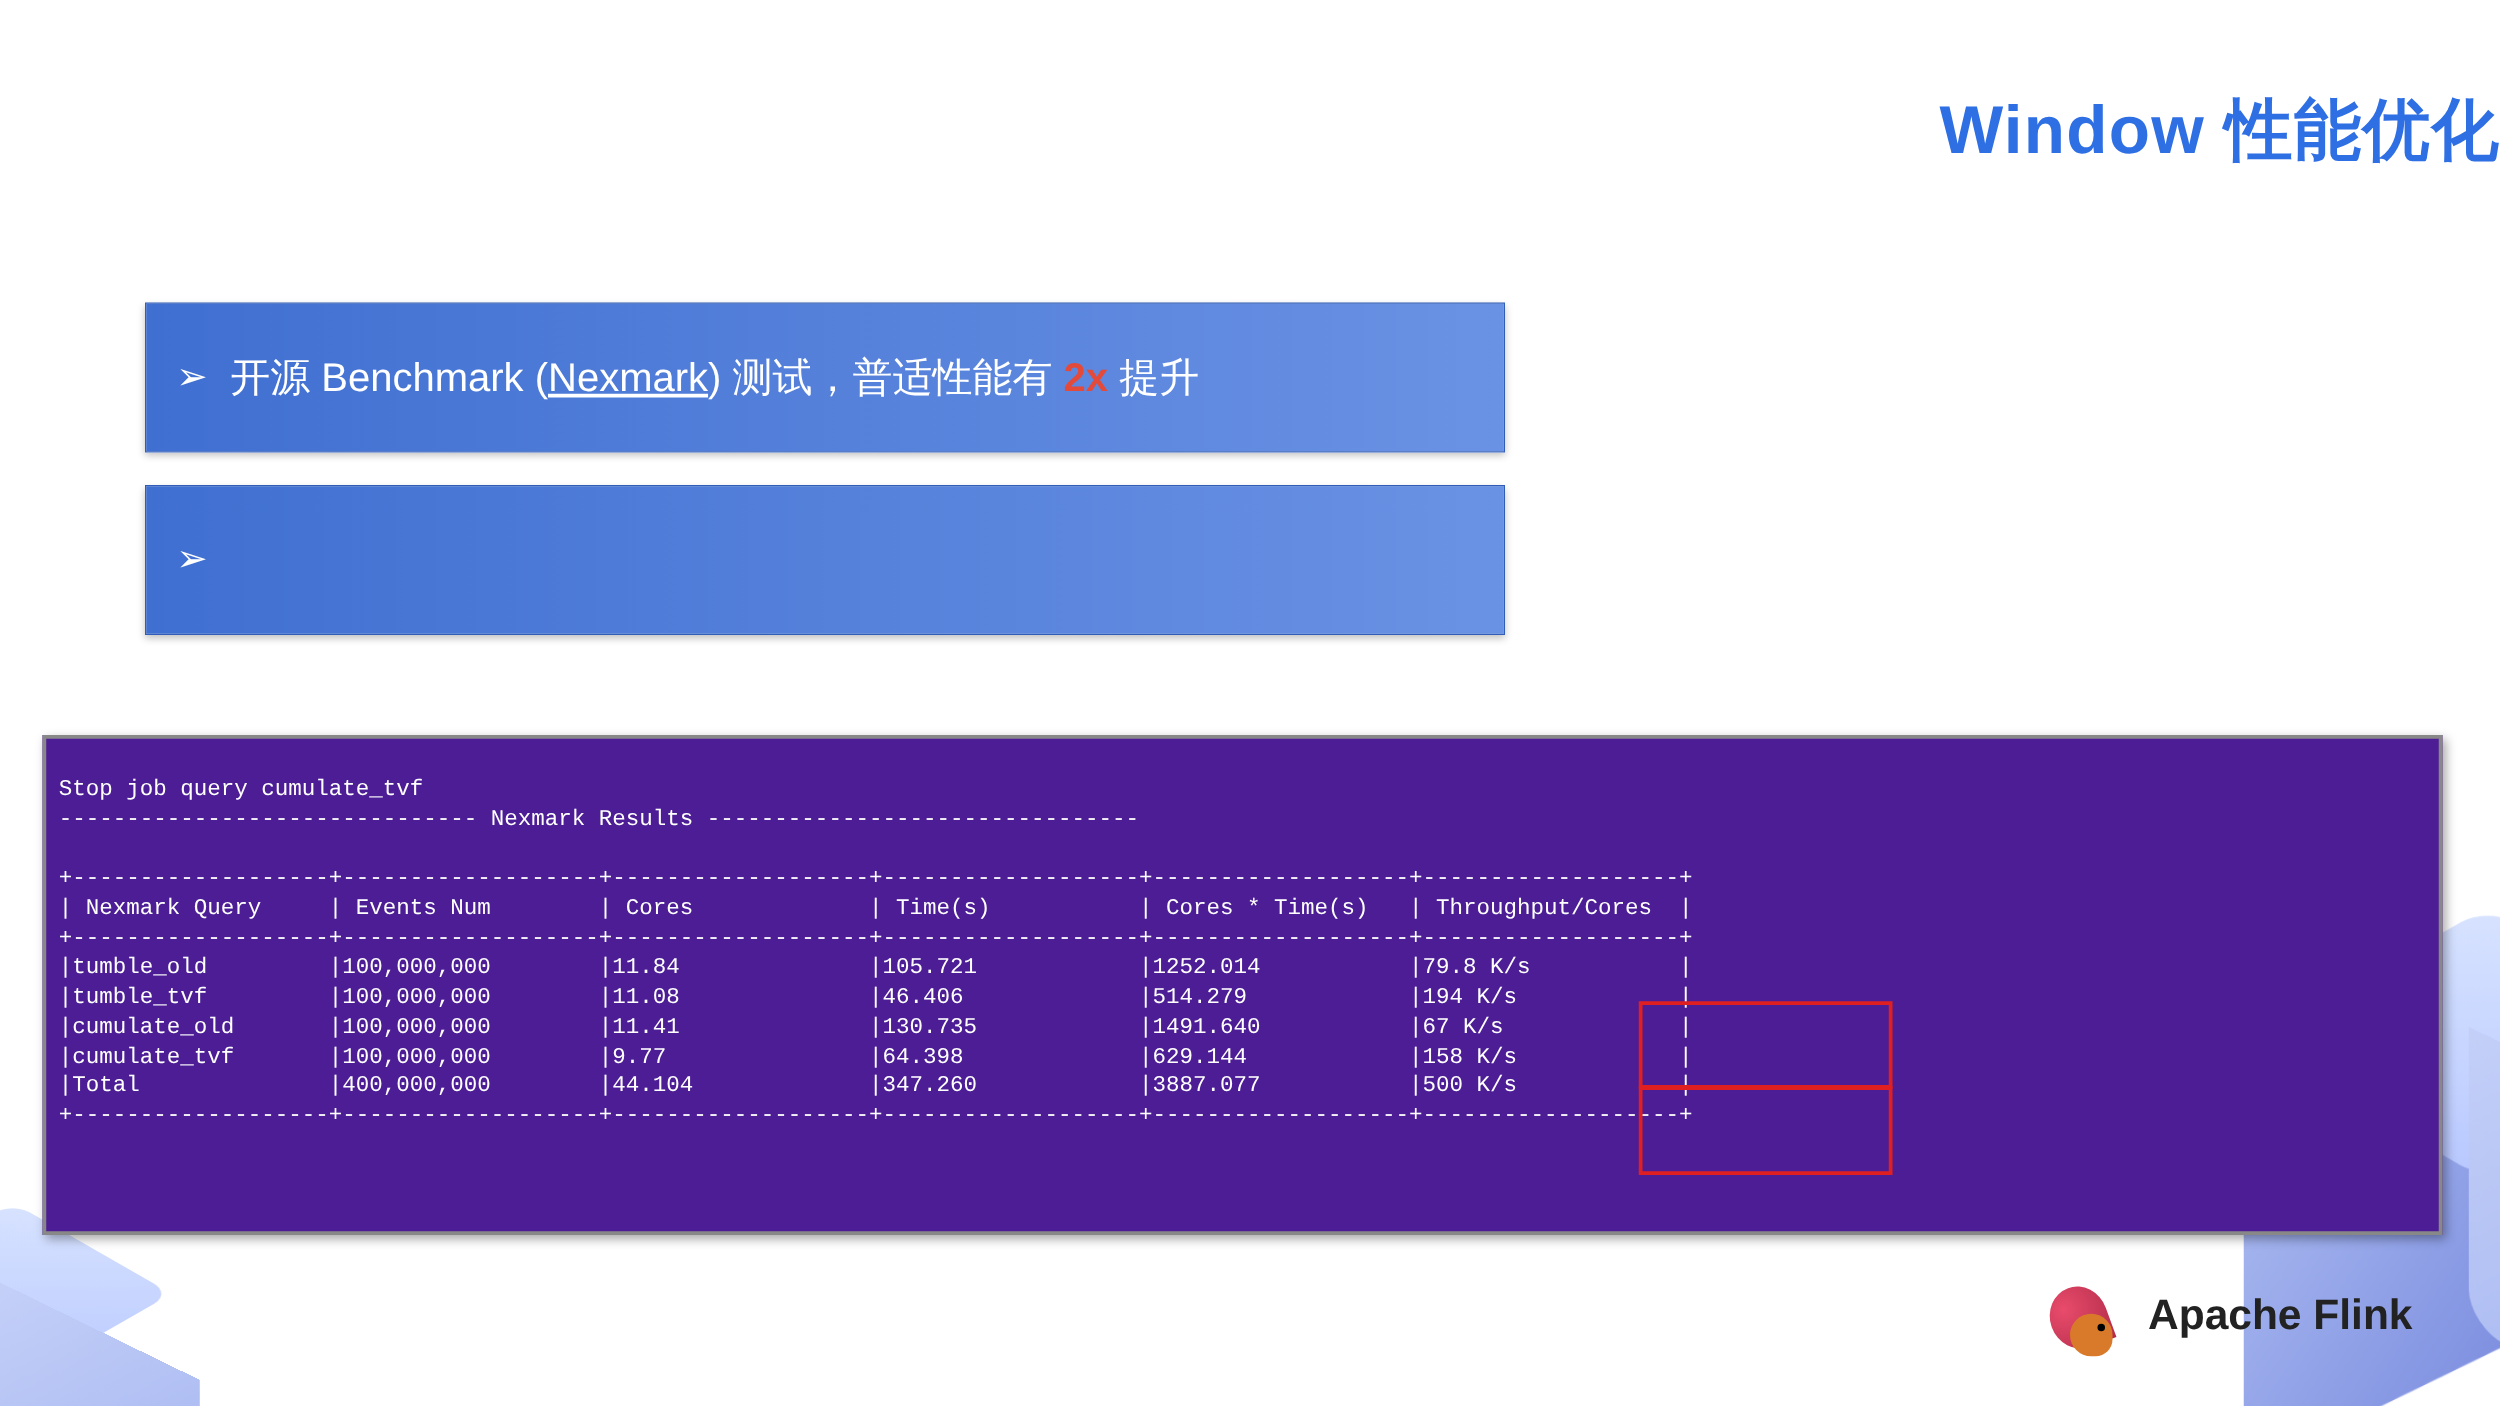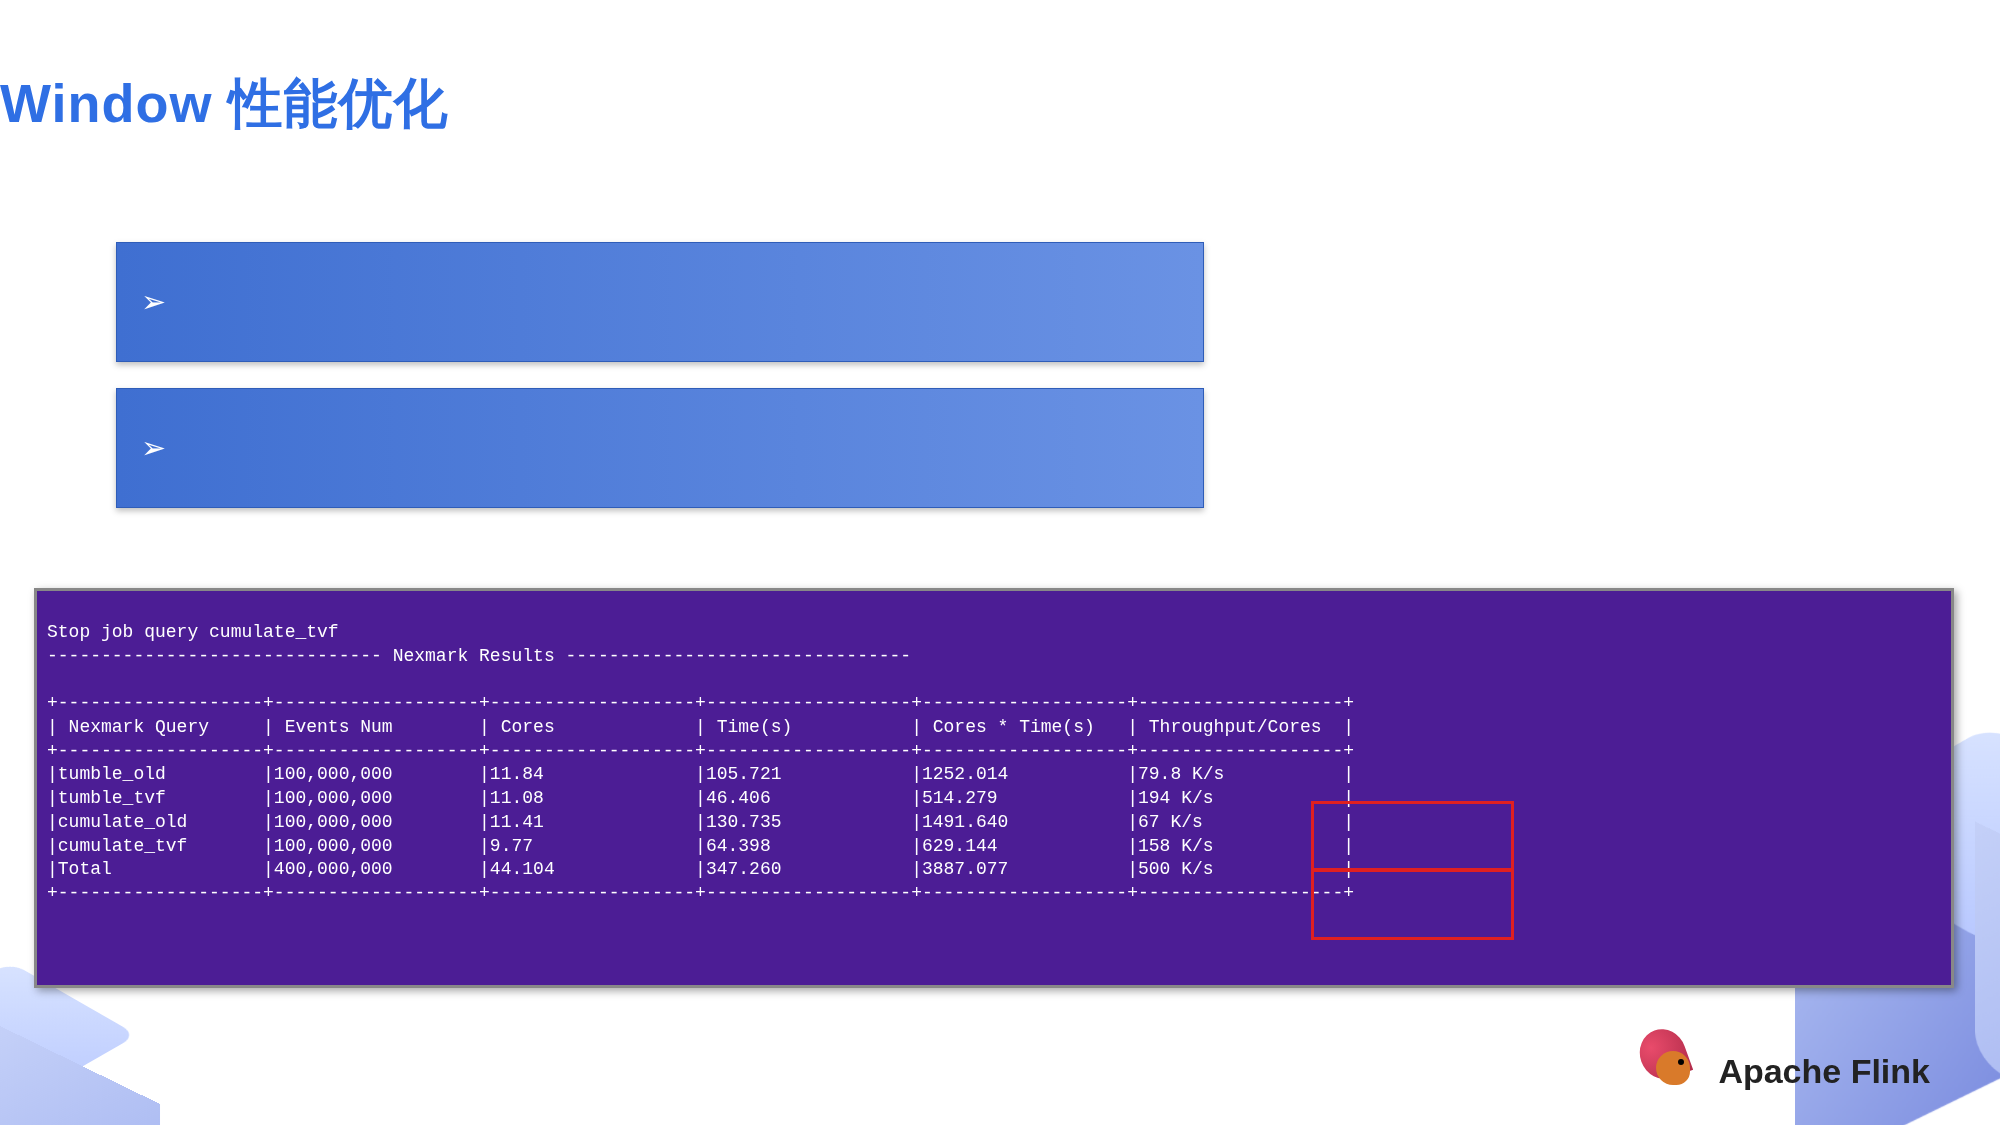--- a/index.html
+++ b/index.html
@@ -49,21 +49,21 @@
   .deco-right .ring {
     position:absolute; width:110px; height:110px; border:22px solid #cfe4ff;
     border-radius:50%; right:20px; top:-50px;
   }
 
   
   .title {
     position: absolute;
     top: 68px;
     left: 0; right: 0;
-    text-align: left;
+    text-align: right;
     font-size: 54px;
     font-weight: 700;
     color: #2f6fe4;
     letter-spacing: 1px;
   }
 
   
   .bullet-box {
     position: absolute;
     left: 116px;
@@ -116,21 +116,21 @@
     box-sizing: border-box;
     pointer-events: none;
   }
 
   
   .brand {
     position: absolute;
     right: 70px;
     bottom: 34px;
     display: flex;
-    align-items: flex-end;
+    align-items: flex-start;
     font-size: 34px;
     font-weight: 700;
     color: #222;
   }
   .squirrel {
     width: 58px; height: 58px; margin-right: 14px; position: relative;
   }
   .squirrel .body {
     position:absolute; left:10px; top:18px; width:34px; height:34px;
     background:#d97a2a; border-radius:50% 50% 40% 50%;
@@ -158,20 +158,23 @@
   <div class="ring"></div>
   <div class="iso-cube">
       <div class="top"></div>
     </div>
 </div>
 
 <div class="title">Window 性能优化</div>
 
 <div class="bullet-box b1">
   <span class="chevron">➢</span>
+  <span class="bullet-text">
+    <span>开源 Benchmark (</span><span class="underline">Nexmark</span><span>) 测试，普适性能有 </span><span class="red-em">2x</span><span> 提升</span>
+  </span>
 </div>
 
 <div class="bullet-box b2">
   <span class="chevron">➢</span>
 </div>
 
 <div class="terminal">
 <span id="term-output">Stop job query cumulate_tvf
 ------------------------------- Nexmark Results --------------------------------
 

